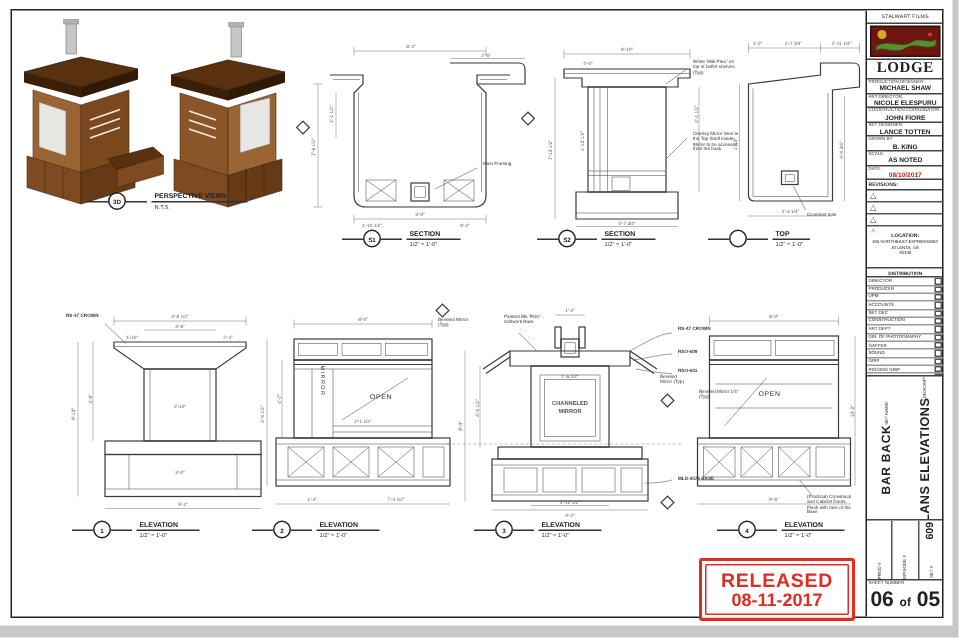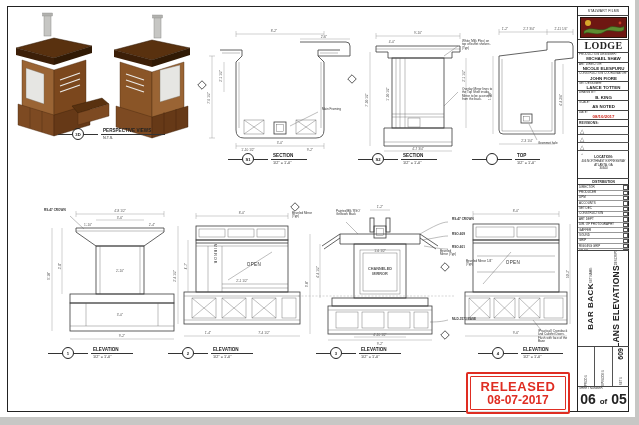--- a/index.html
+++ b/index.html
@@ -438,21 +438,21 @@
   <div class="lin"></div>
   <div class="tt">
     <div class="t1">ELEVATION</div>
     <div class="t2">1/2" = 1'-0"</div>
   </div>
 </div>
 
 <div class="abs stamp">
   <div class="in"></div>
   <div class="l1">RELEASED</div>
-  <div class="l2">08-07-2017</div>
+  <div class="l2">08-11-2017</div>
 </div>
 
 <div class="abs tb">
 
   <div class="tbcell" style="top:0;height:9px;display:flex;align-items:center;justify-content:center">
     <span style="font-size:3.4px;letter-spacing:0.2px">STALWART FILMS</span>
   </div>
 
   <div class="tbcell" style="top:9px;height:24px;padding:1px">
     <svg width="47" height="21" viewBox="0 0 47 21" style="position:static">

